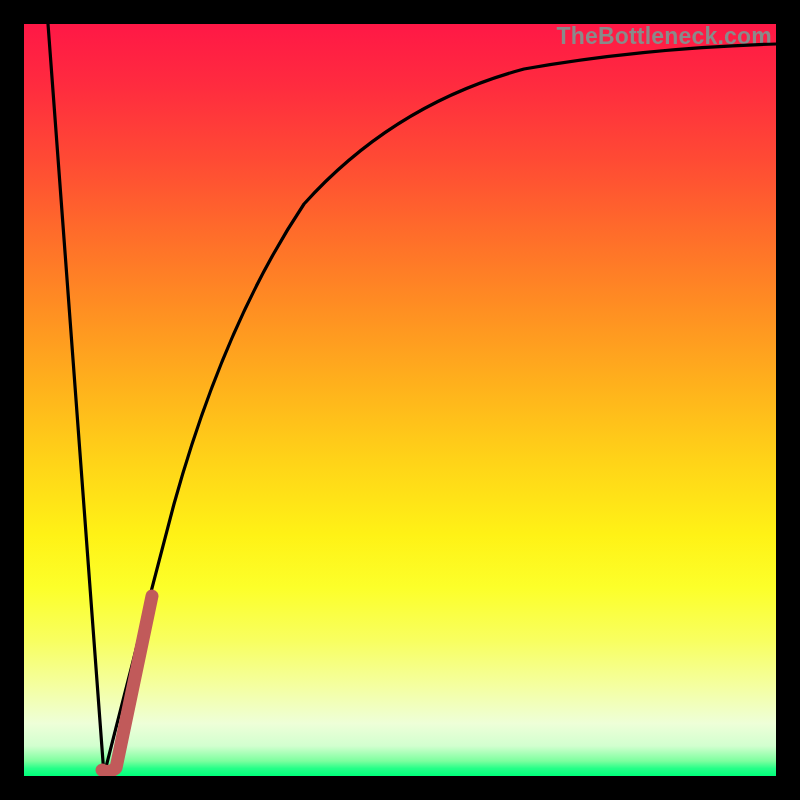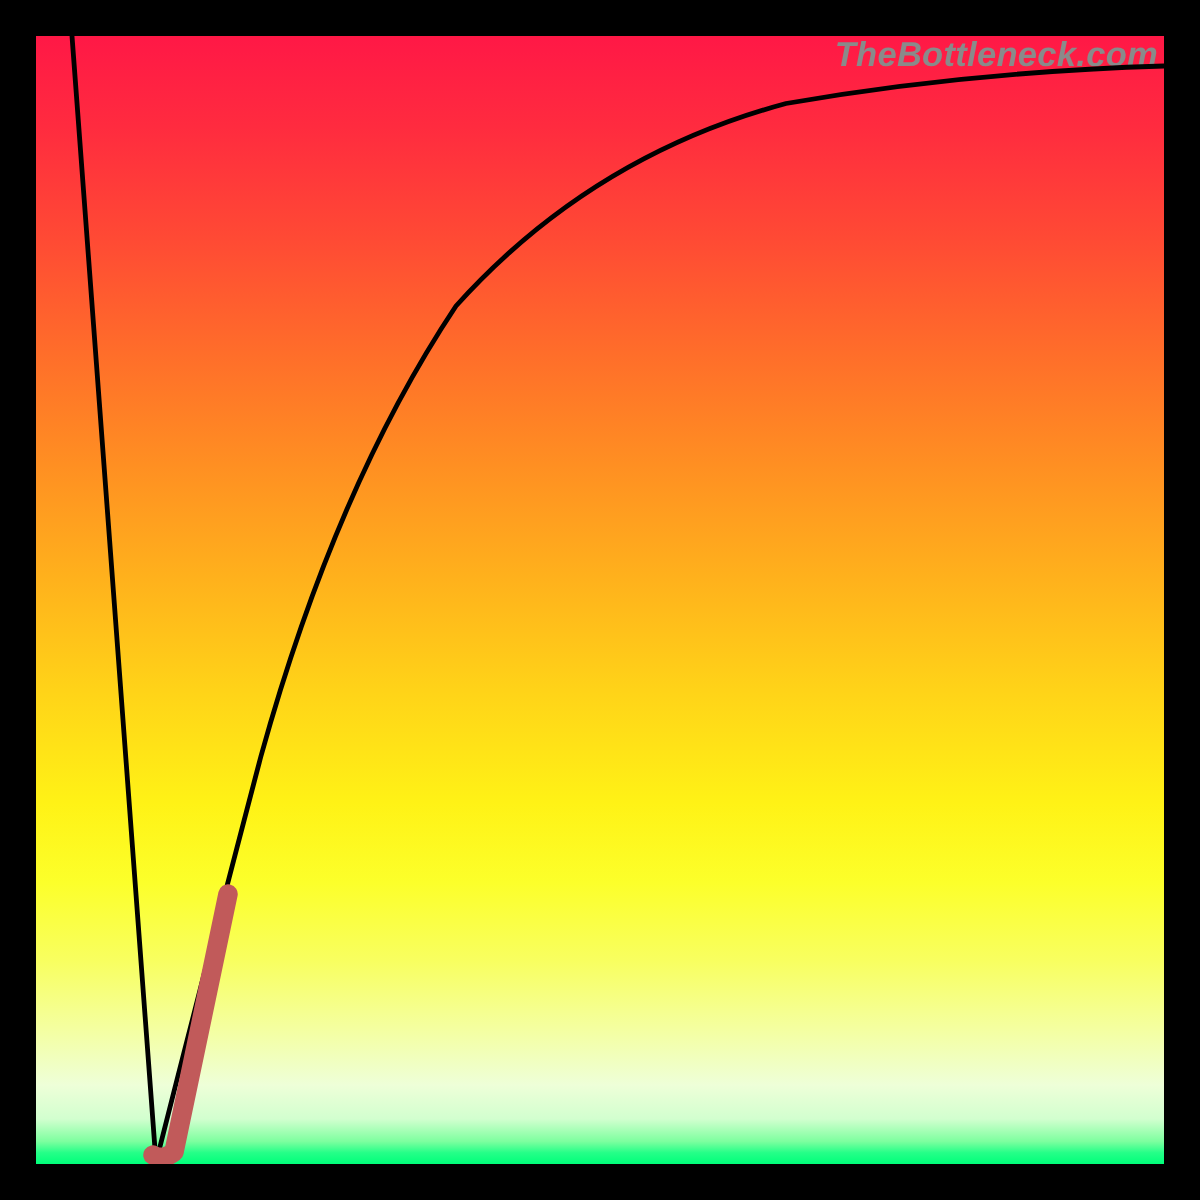--- a/index.html
+++ b/index.html
@@ -10,21 +10,20 @@
     background: #000;
     overflow: hidden;
   }
   .frame {
     position: absolute;
     left: 0;
     top: 0;
     width: 800px;
     height: 800px;
     background: #000;
-    font-style: italic;
   }
   .plot {
     position: absolute;
     left: 24px;
     top: 24px;
     width: 752px;
     height: 752px;
     background: linear-gradient(to bottom,
       #ff1846 0%,
       #ff2b3f 8%,

